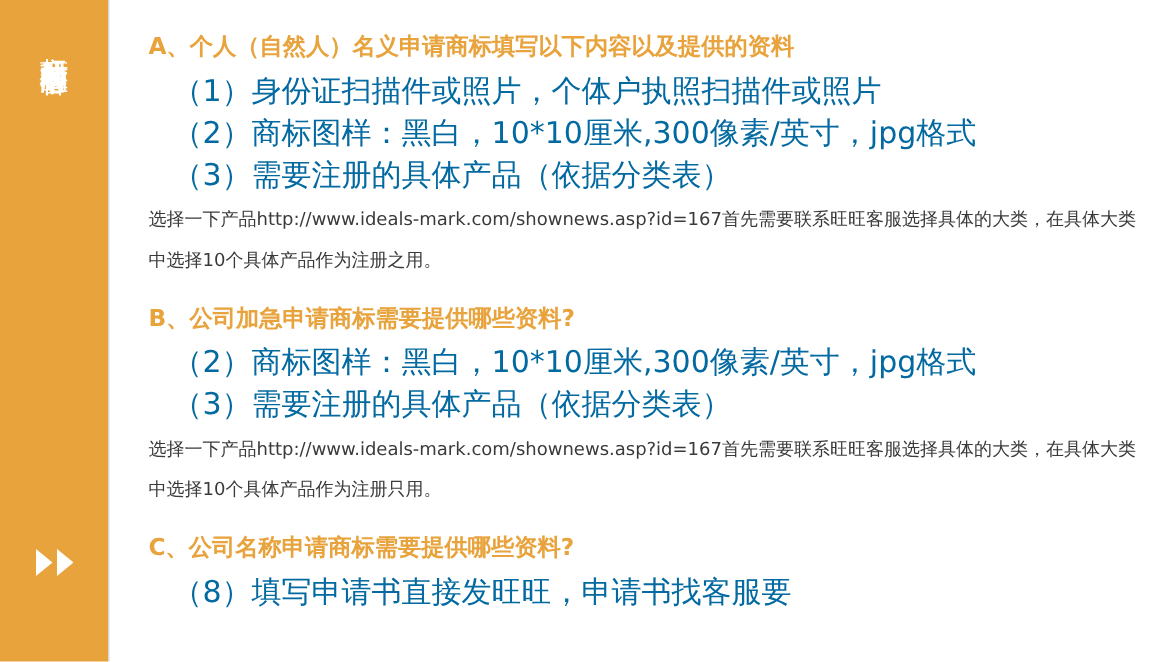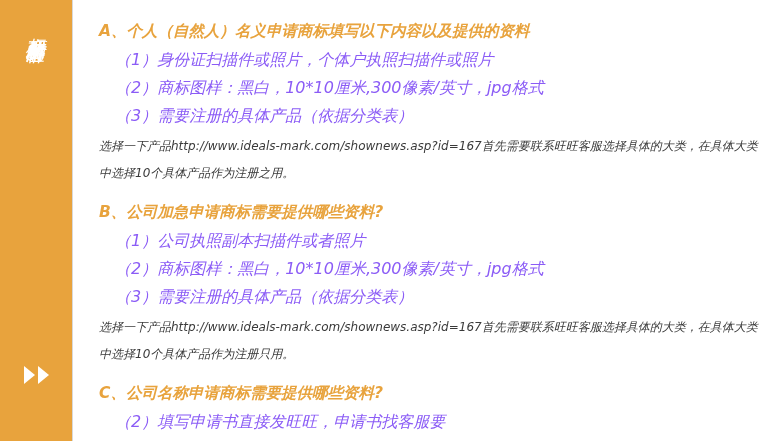--- a/index.html
+++ b/index.html
@@ -12,21 +12,20 @@
     background: #ffffff;
     font-family: "Liberation Sans", sans-serif;
     overflow: hidden;
   }
   .page {
     position: relative;
     width: 783px;
     height: 323px;
     background: #ffffff;
     box-sizing: border-box;
-    font-style: italic;
   }
   
   .sidebar {
     position: absolute;
     left: 0;
     top: 0;
     width: 72px;
     height: 441px;
     background: #e8a33d;
     display: flex;
@@ -85,22 +84,22 @@
     font-size: 15.5px;
     font-family: "DejaVu Sans", "Liberation Sans", sans-serif;
     font-weight: bold;
     line-height: 26px;
     margin: 0 0 2px 0;
     padding-left: 10px;
   }
   .heading.h-b { margin-top: 12px; }
   .heading.h-c { margin-top: 12px; }
   .item {
-    color: #8b5cf6;
-    font-size: 16px;
+    color: #0369a1;
+    font-size: 20px;
     font-family: "DejaVu Sans", "Liberation Sans", sans-serif;
     line-height: 28px;
     padding-left: 26px;
     white-space: nowrap;
   }
   .para {
     color: #3a3a3a;
     font-size: 12px;
     font-family: "DejaVu Sans", "Liberation Sans", sans-serif;
     line-height: 27px;
@@ -126,22 +125,21 @@
 
   <div class="content">
 
     <div class="heading h-a">A、个人（自然人）名义申请商标填写以下内容以及提供的资料</div>
     <div class="item">（1）身份证扫描件或照片，个体户执照扫描件或照片</div>
     <div class="item">（2）商标图样：黑白，10*10厘米,300像素/英寸，jpg格式</div>
     <div class="item">（3）需要注册的具体产品（依据分类表）</div>
     <div class="para">选择一下产品http://www.ideals-mark.com/shownews.asp?id=167首先需要联系旺旺客服选择具体的大类，在具体大类中选择10个具体产品作为注册之用。</div>
 
     <div class="heading h-b">B、公司加急申请商标需要提供哪些资料?</div>
-    <div class="item">（1）公司执照副本扫描件或者照片</div>
     <div class="item">（2）商标图样：黑白，10*10厘米,300像素/英寸，jpg格式</div>
     <div class="item">（3）需要注册的具体产品（依据分类表）</div>
     <div class="para">选择一下产品http://www.ideals-mark.com/shownews.asp?id=167首先需要联系旺旺客服选择具体的大类，在具体大类中选择10个具体产品作为注册只用。</div>
 
     <div class="heading h-c">C、公司名称申请商标需要提供哪些资料?</div>
-    <div class="item">（2）填写申请书直接发旺旺，申请书找客服要</div>
+    <div class="item">（8）填写申请书直接发旺旺，申请书找客服要</div>
 
   </div>
 </div>
 
 </body></html>

